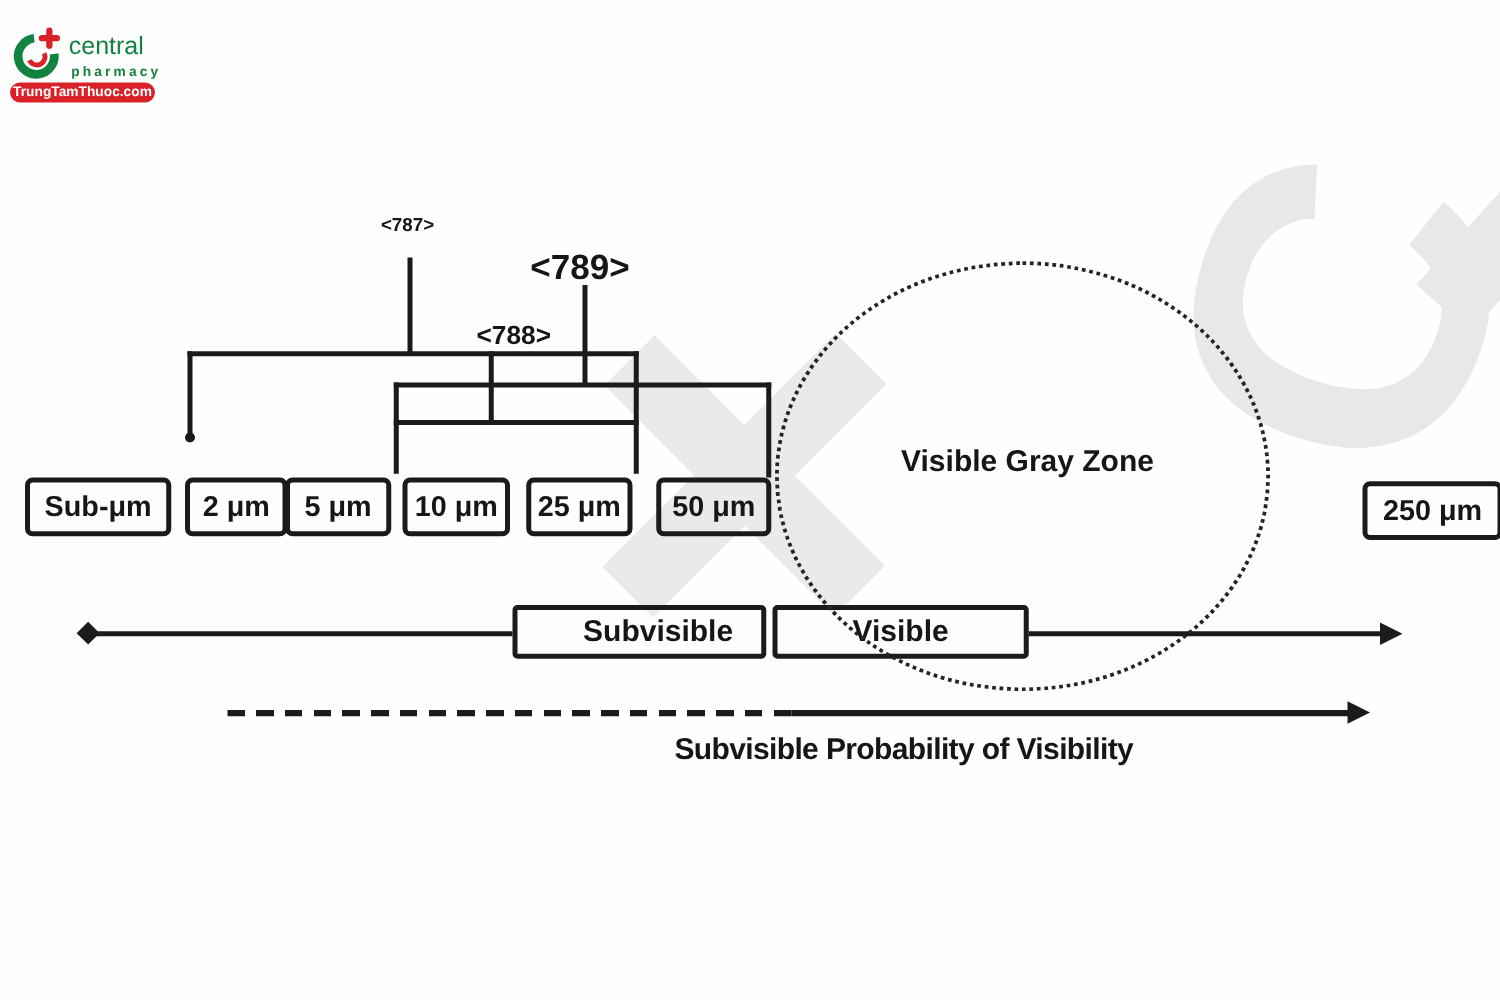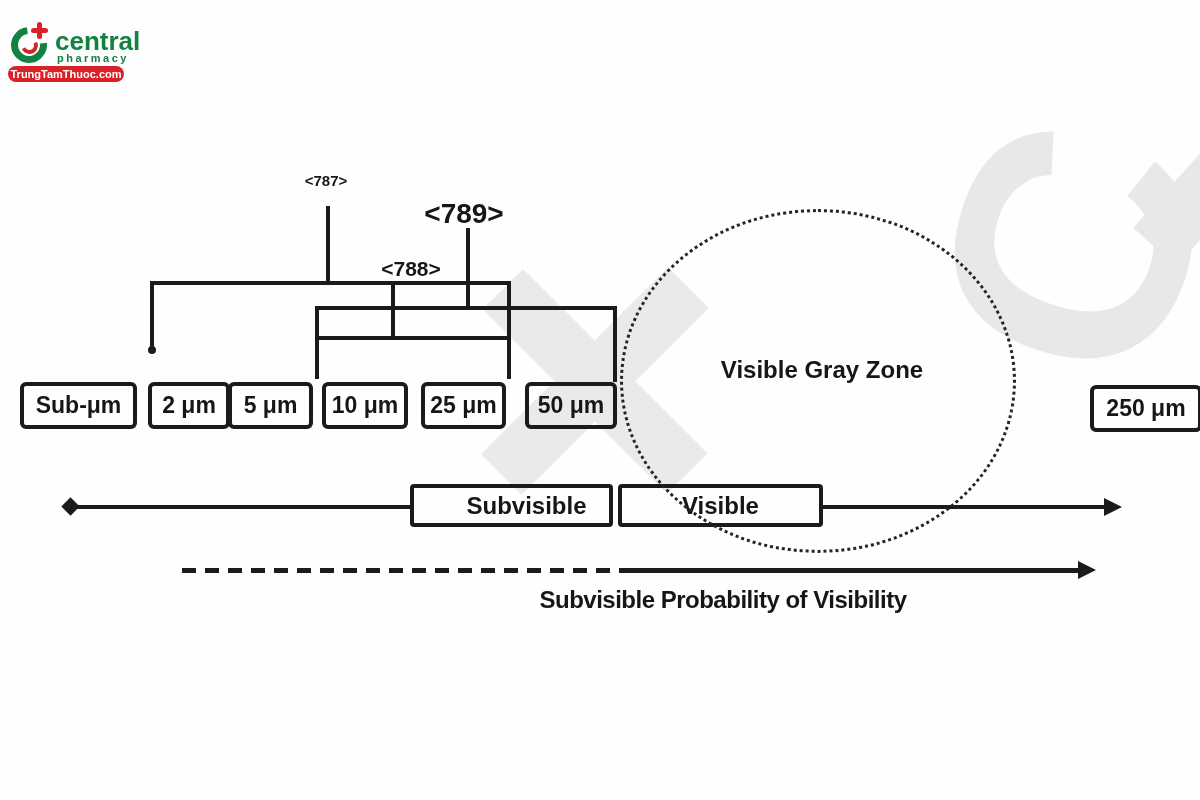--- a/index.html
+++ b/index.html
@@ -16,21 +16,21 @@
   
   #logo { position:absolute; left:0; top:0; width:180px; height:95px; z-index:5; }
   #logo-c { position:absolute; left:11px; top:27px; width:36px; height:36px; border-radius:50%;
             border:7px solid #128240; border-top-color:transparent; transform:rotate(38deg); }
   #logo-c-red { position:absolute; left:21px; top:37px; width:17px; height:17px; border-radius:50%;
             border:4px solid #da2127; border-top-color:transparent; border-left-color:transparent;
             transform:rotate(20deg); }
   .plusbar { position:absolute; background:#da2127; border-radius:3px; }
   #plus-h { left:31px; top:28px; width:17px; height:5px; }
   #plus-v { left:37px; top:22px; width:5px; height:17px; }
-  #logo-brand { position:absolute; left:55px; top:26px; font-size:26px; font-weight:bold; color:#128240; letter-spacing:0px; }
+  #logo-brand { position:absolute; left:55px; top:26px; font-size:20px; font-weight:normal; color:#128240; letter-spacing:0px; }
   #logo-tagline { position:absolute; left:57px; top:52px; font-size:11px; font-weight:bold; color:#128240; letter-spacing:2.5px; }
   #logo-badge { position:absolute; left:8px; top:66px; width:116px; height:16px; background:#da2127; border-radius:9px;
             color:#ffffff; font-size:11px; font-weight:bold; display:flex; align-items:center; justify-content:center; }
 
   
   .ink { position:absolute; background:#1b1b1b; z-index:2; }
   .lbl { position:absolute; color:#161616; font-weight:bold; text-align:center; z-index:2; }
 
   #lbl-787 { left:280px; top:172px; width:92px; font-size:15px; }
   #lbl-789 { left:418px; top:198px; width:92px; font-size:28px; }

